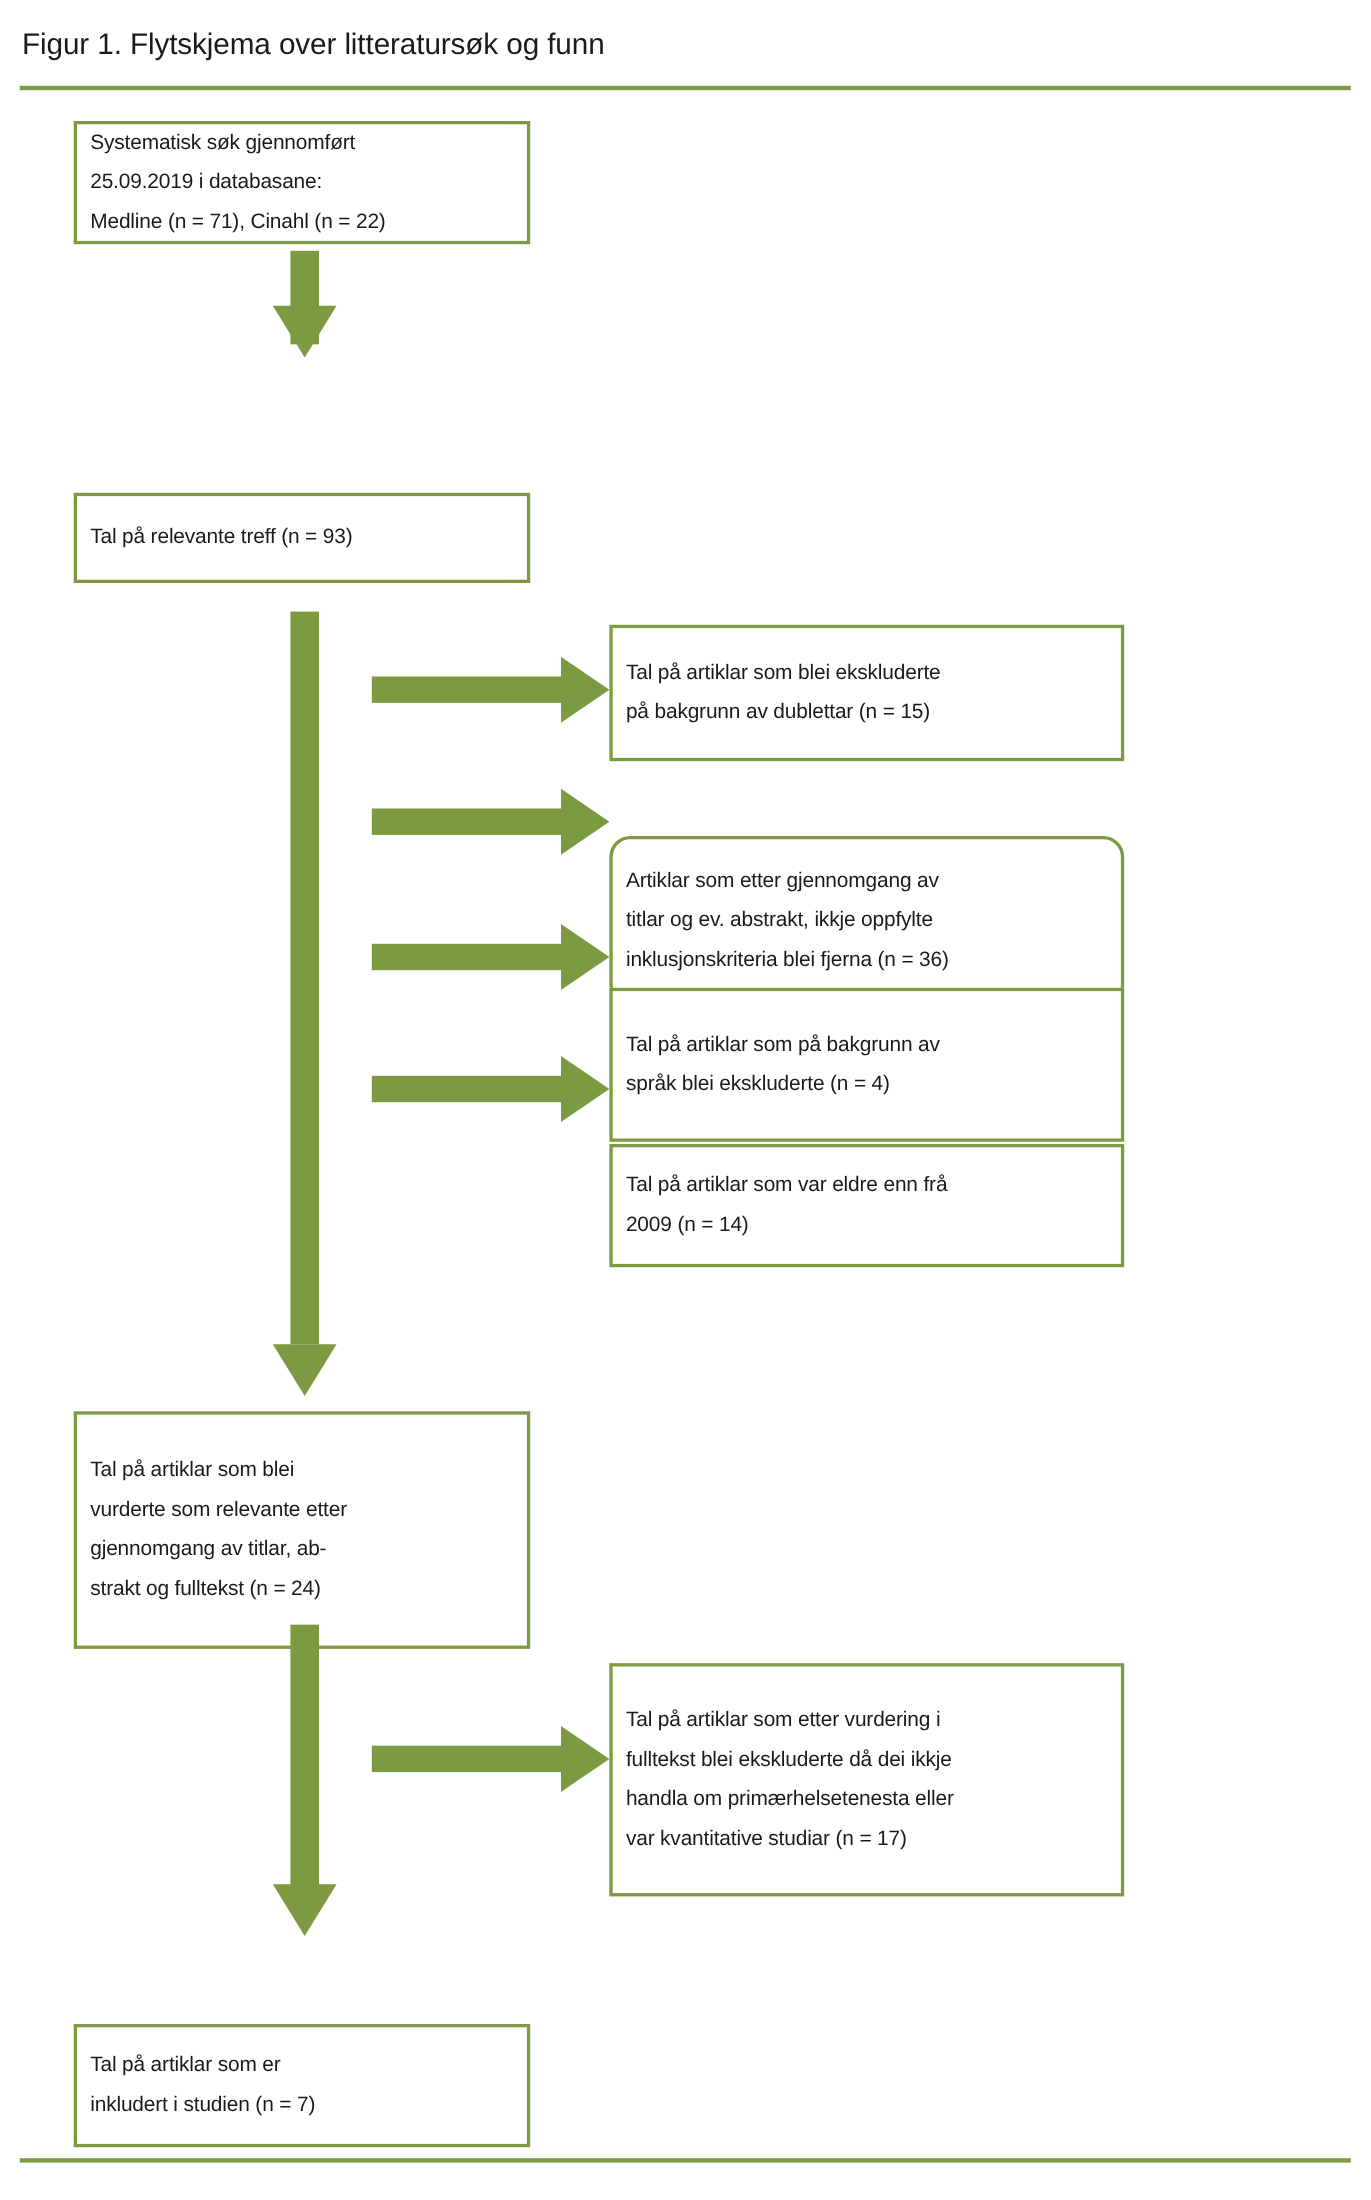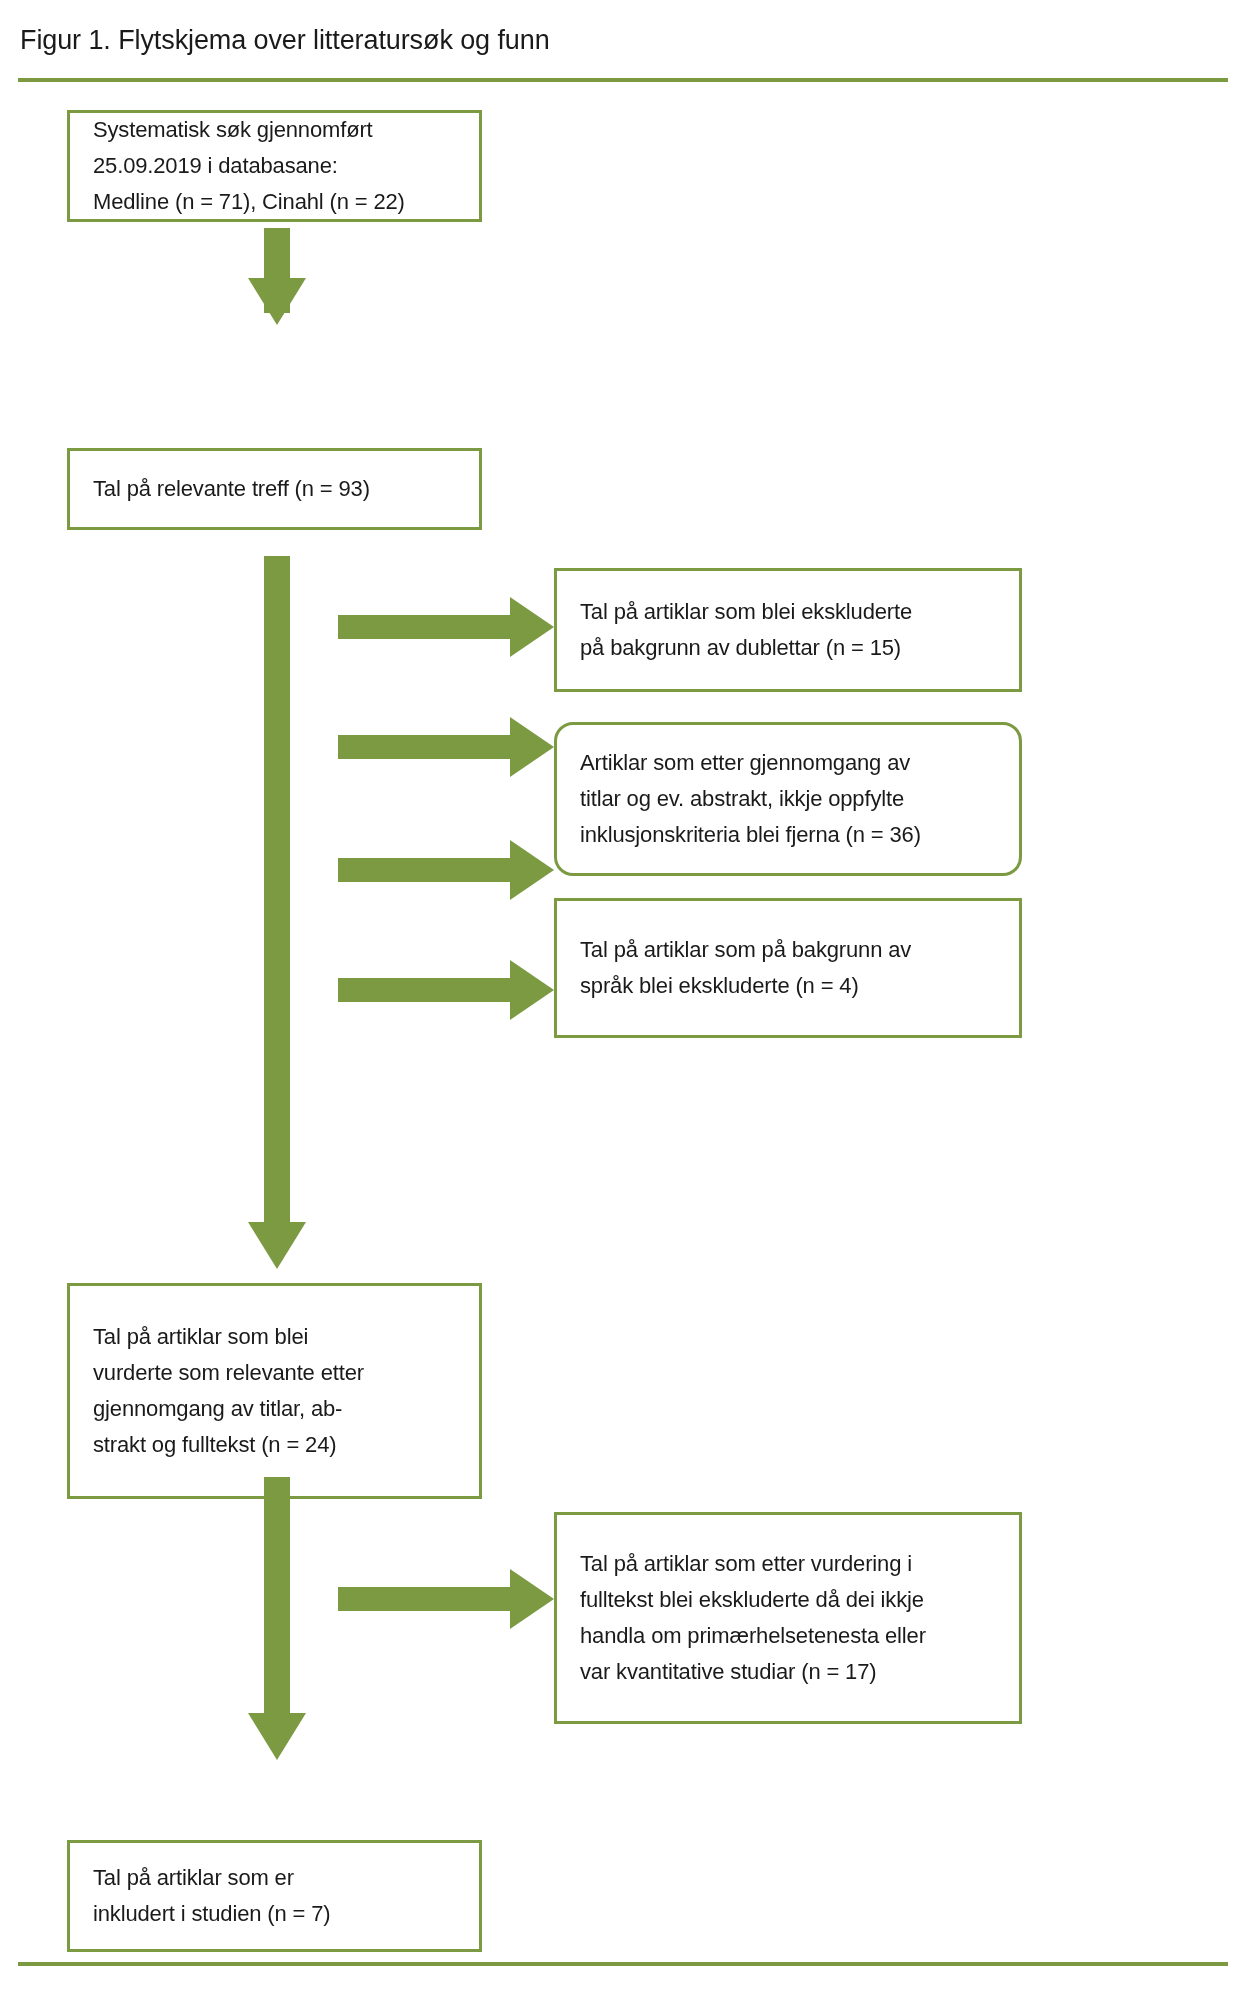--- a/index.html
+++ b/index.html
@@ -55,40 +55,40 @@
   .node {
     position: absolute;
     box-sizing: border-box;
     border: 3px solid #7c9a42;
     background: #ffffff;
     display: flex;
     align-items: center;
   }
   .node .node-text {
     display: block;
-    font-size: 22px;
+    font-size: 19px;
     line-height: 36px;
-    padding-left: 23px;
+    padding-left: 12px;
     padding-right: 12px;
     white-space: pre-line;
     letter-spacing: -0.15px;
   }
 
   
   .col-left  { left: 67px;  width: 415px; }
   
   .col-right { left: 554px; width: 468px; }
 
   #node-search      { top: 110px;  height: 112px; }
   #node-hits        { top: 448px;  height: 82px;  }
   #node-assessed    { top: 1283px; height: 216px; }
   #node-included    { top: 1840px; height: 112px; }
 
   #node-dupes       { top: 568px;  height: 124px; }
-  #node-titles      { top: 722px;  height: 154px; border-radius: 19px; }
+  #node-titles      { top: 760px;  height: 154px; border-radius: 19px; }
   #node-language    { top: 898px;  height: 140px; }
   #node-old         { top: 1040px; height: 112px; }
   #node-fulltext    { top: 1512px; height: 212px; }
 
   
   .arrow-down {
     position: absolute;
     left: 0; top: 0;
   }
   .arrow-down .shaft {
@@ -178,20 +178,24 @@
     <span class="node-text">Artiklar som etter gjennomgang av
 titlar og ev. abstrakt, ikkje oppfylte
 inklusjonskriteria blei fjerna (n = 36)</span>
   </div>
 
   <div class="node col-right" id="node-language">
     <span class="node-text">Tal på artiklar som på bakgrunn av
 språk blei ekskluderte (n = 4)</span>
   </div>
 
+  <div class="node col-right" id="node-old">
+    <span class="node-text">Tal på artiklar som var eldre enn frå
+2009 (n = 14)</span>
+  </div>
 
   <div class="node col-left" id="node-assessed">
     <span class="node-text">Tal på artiklar som blei
 vurderte som relevante etter
 gjennomgang av titlar, ab-
 strakt og fulltekst (n = 24)</span>
   </div>
 
   <div class="arrow-down">
     <div class="shaft" style="left:264px; top:1477px; width:26px; height:240px;"></div>

